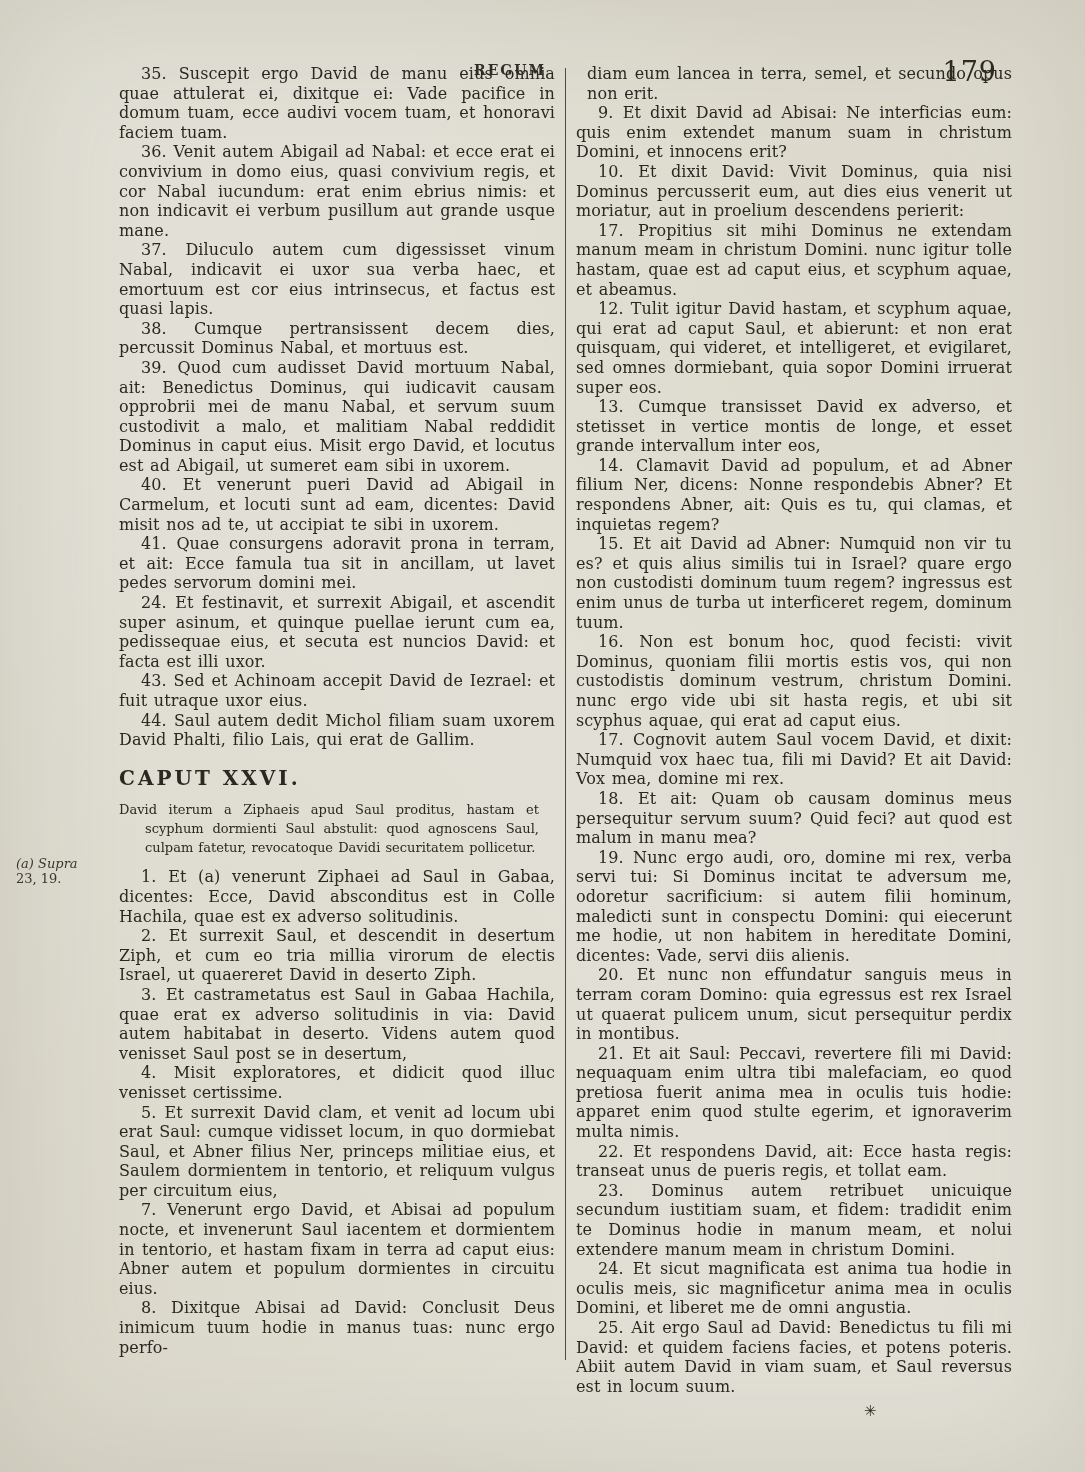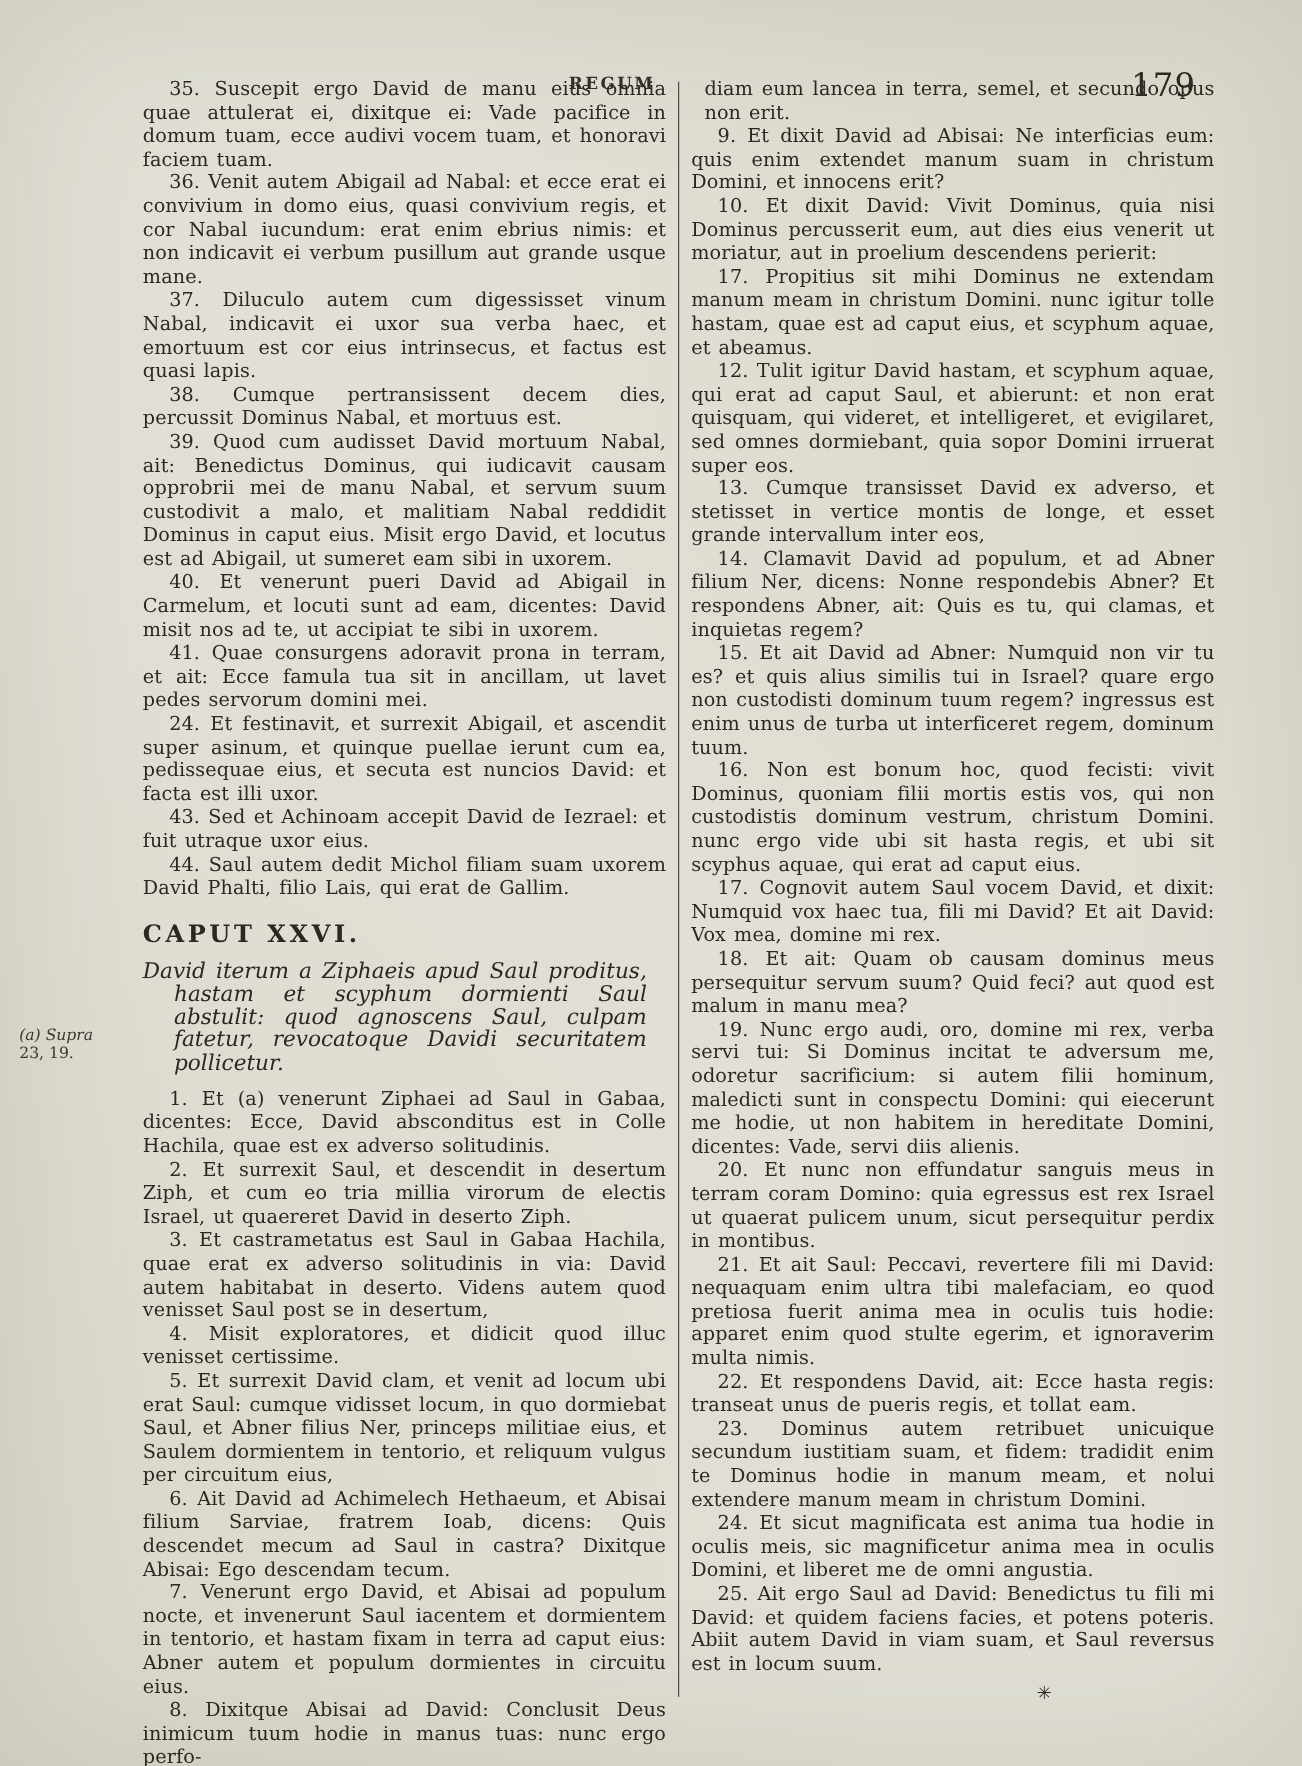--- a/index.html
+++ b/index.html
@@ -51,22 +51,21 @@
   }
   p.verse.cont{text-indent:0;margin-left:11px;}
   .vnum{white-space:pre;}
   h2.caput{
     margin:16px 0 10px 0;
     font-size:20px;font-weight:bold;letter-spacing:3px;
     color:#2b2822;
   }
   p.argument{
     margin:0 16px 10px 0;
-    font-style:italic;
-    font-size:18px;line-height:19.2px;
+    font-size:13px;line-height:19.2px;
     text-align:justify;
     padding-left:26px;text-indent:-26px;
     word-spacing:1px;
   }
   .margin-note{
     position:absolute;left:16px;top:856px;width:82px;
     font-size:13px;line-height:15px;font-style:italic;
     color:#3a362e;
   }
   .margin-note .mn2{font-style:normal;}
@@ -108,21 +107,20 @@
           <p class="verse"><span class="vnum">44. </span>Saul autem dedit Michol filiam suam uxorem David Phalti, filio Lais, qui erat de Gallim.</p>
         </div>
       <h2 class="caput">CAPUT XXVI.</h2>
       <p class="argument">David iterum a Ziphaeis apud Saul proditus, hastam et scyphum dormienti Saul abstulit: quod agnoscens Saul, culpam fatetur, revocatoque Davidi securitatem pollicetur.</p>
       <div>
           <p class="verse"><span class="vnum">1. </span>Et (a) venerunt Ziphaei ad Saul in Gabaa, dicentes: Ecce, David absconditus est in Colle Hachila, quae est ex adverso solitudinis.</p>
           <p class="verse"><span class="vnum">2. </span>Et surrexit Saul, et descendit in desertum Ziph, et cum eo tria millia virorum de electis Israel, ut quaereret David in deserto Ziph.</p>
           <p class="verse"><span class="vnum">3. </span>Et castrametatus est Saul in Gabaa Hachila, quae erat ex adverso solitudinis in via: David autem habitabat in deserto. Videns autem quod venisset Saul post se in desertum,</p>
           <p class="verse"><span class="vnum">4. </span>Misit exploratores, et didicit quod illuc venisset certissime.</p>
           <p class="verse"><span class="vnum">5. </span>Et surrexit David clam, et venit ad locum ubi erat Saul: cumque vidisset locum, in quo dormiebat Saul, et Abner filius Ner, princeps militiae eius, et Saulem dormientem in tentorio, et reliquum vulgus per circuitum eius,</p>
-          <p class="verse"><span class="vnum">6. </span>Ait David ad Achimelech Hethaeum, et Abisai filium Sarviae, fratrem Ioab, dicens: Quis descendet mecum ad Saul in castra? Dixitque Abisai: Ego descendam tecum.</p>
           <p class="verse"><span class="vnum">7. </span>Venerunt ergo David, et Abisai ad populum nocte, et invenerunt Saul iacentem et dormientem in tentorio, et hastam fixam in terra ad caput eius: Abner autem et populum dormientes in circuitu eius.</p>
           <p class="verse"><span class="vnum">8. </span>Dixitque Abisai ad David: Conclusit Deus inimicum tuum hodie in manus tuas: nunc ergo perfo-</p>
         </div>
     </div>
     <div class="divider"></div>
     <div class="col">
       <div>
           <p class="verse cont">diam eum lancea in terra, semel, et secundo opus non erit.</p>
           <p class="verse"><span class="vnum">9. </span>Et dixit David ad Abisai: Ne interficias eum: quis enim extendet manum suam in christum Domini, et innocens erit?</p>
           <p class="verse"><span class="vnum">10. </span>Et dixit David: Vivit Dominus, quia nisi Dominus percusserit eum, aut dies eius venerit ut moriatur, aut in proelium descendens perierit:</p>

